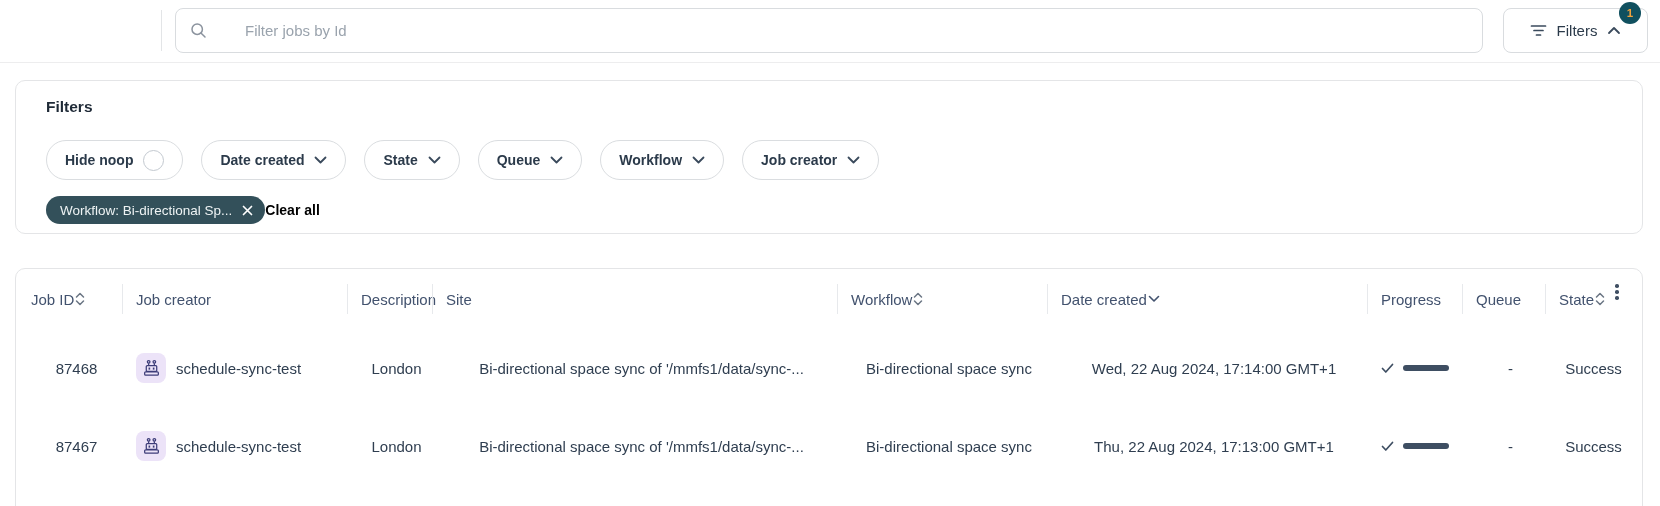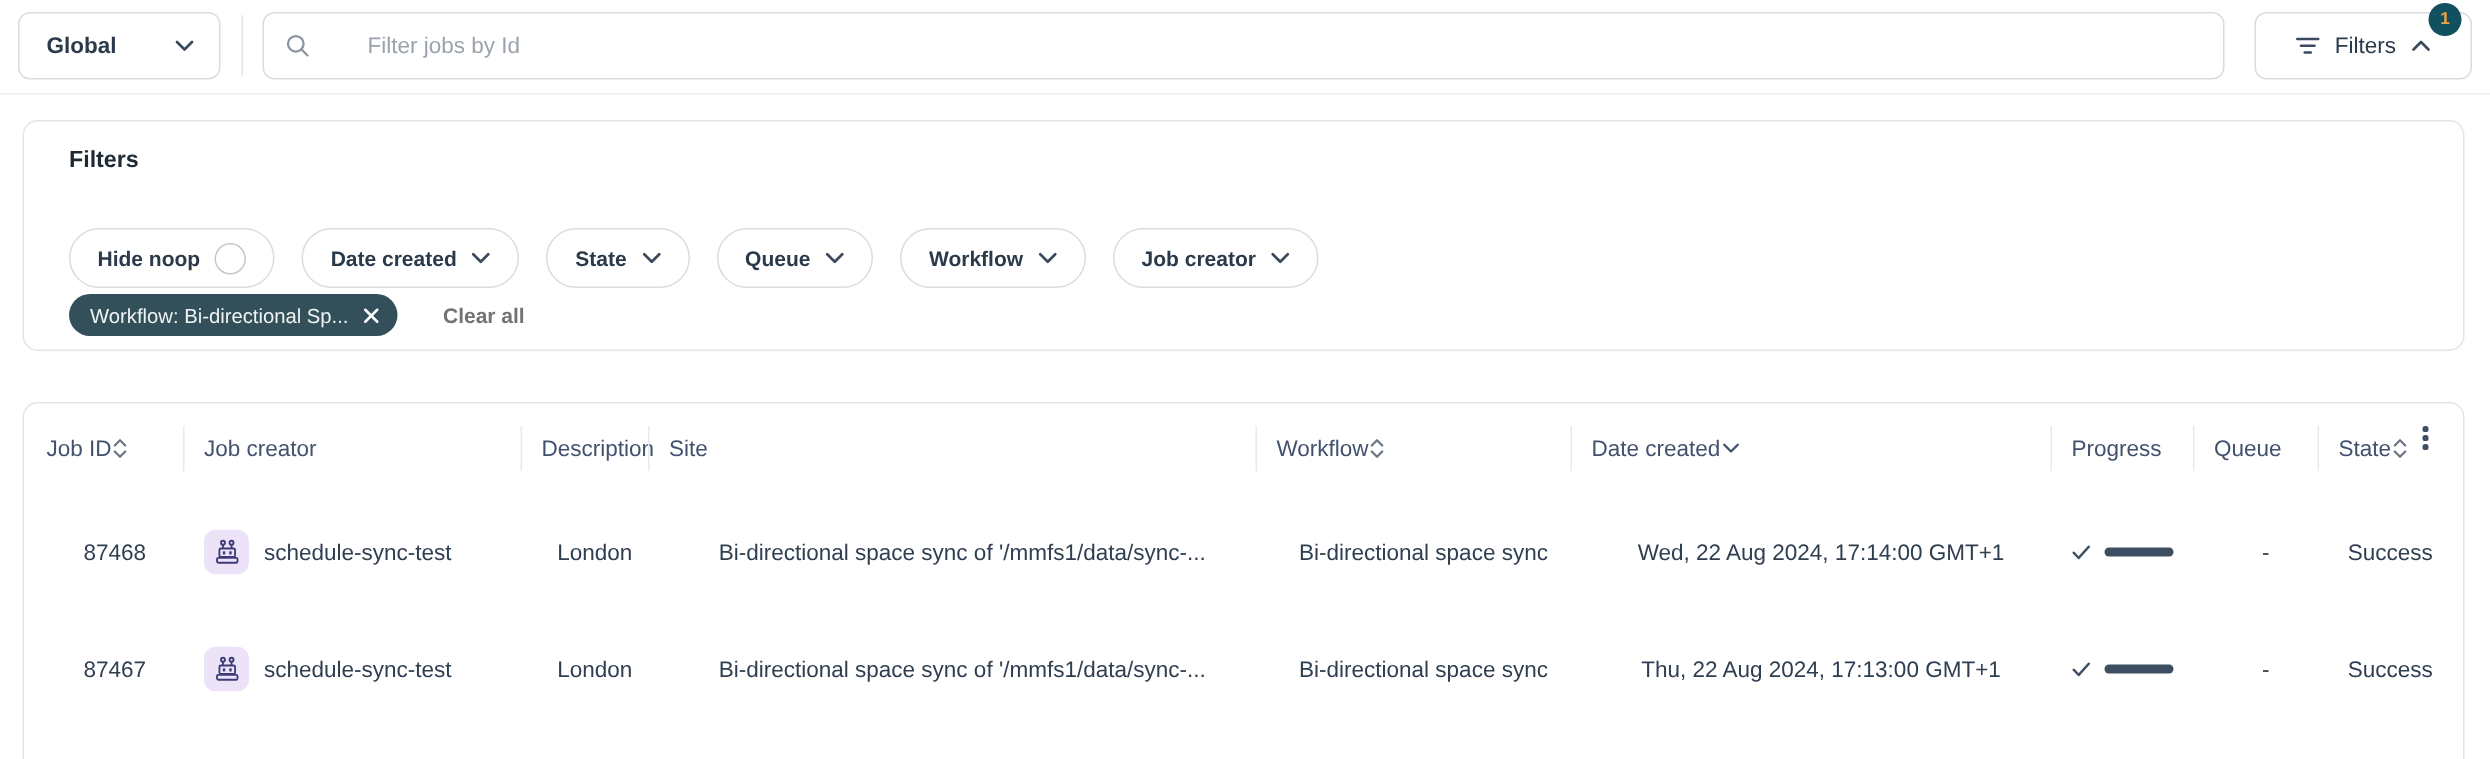--- a/index.html
+++ b/index.html
@@ -29,29 +29,29 @@
   .filters-btn .lbl { font-size:15px; font-weight:500; color:#2b3a4a; }
   .filters-badge { position:absolute; left:1619px; top:2px; width:22px; height:22px; border-radius:50%;
     background:#10505f; color:#f0a23c; font-size:11.5px; font-weight:700; display:flex;
     align-items:center; justify-content:center; z-index:3; }
 
   
   .filters-card { position:absolute; left:15px; top:80px; width:1628px; height:154px;
     border:1px solid #e4e5e7; border-radius:10px; background:#fff; }
   .filters-title { position:absolute; left:30px; top:17px; font-size:15.5px; font-weight:700; color:#1f2a37; }
 
-  .chips-row { position:absolute; left:30px; top:71px; display:flex; gap:18px; }
+  .chips-row { position:absolute; left:30px; top:59px; display:flex; gap:18px; }
   .chip { height:40px; border:1px solid #dadde0; border-radius:20px; background:#fff; display:flex;
     align-items:center; gap:10px; padding:0 18px; font-size:14px; font-weight:600; color:#2b3a4a; cursor:pointer; }
   .chip .toggle-circle { width:21px; height:21px; border:1.5px solid #c3c9d0; border-radius:50%; background:#fff; }
 
-  .tag-row { position:absolute; left:30px; top:115px; display:flex; align-items:center; gap:30px; }
+  .tag-row { position:absolute; left:30px; top:115px; display:flex; align-items:center; }
   .filter-tag { height:28px; background:#33505a; border-radius:14px; display:flex; align-items:center;
     gap:10px; padding:0 12px 0 14px; color:#eef3f4; font-size:13.5px; cursor:pointer; }
-  .clear-all { font-size:14px; font-weight:600; color:#737373; cursor:pointer; }
+  .clear-all { font-size:14px; font-weight:600; color:#000000; cursor:pointer; }
 
   
   .table-card { position:absolute; left:15px; top:268px; width:1628px; height:260px;
     border:1px solid #e4e5e7; border-radius:10px 10px 0 0; background:#fff; }
   .kebab { position:absolute; right:16px; top:10px; width:18px; height:26px; display:flex;
     flex-direction:column; align-items:center; justify-content:center; gap:2.5px; cursor:pointer; }
   .kebab i { width:3.5px; height:3.5px; border-radius:50%; background:#3f4f63; }
 
   .grid { display:grid; grid-template-columns:105px 225px 85px 405px 210px 320px 95px 83px 1fr;
     padding-left:15px; align-items:center; }
@@ -68,28 +68,20 @@
   .progress-cell { display:flex; align-items:center; gap:9px; }
   .progress-bar { width:46px; height:6px; border-radius:3px; background:#3e4e62; }
 
   svg { display:block; }
 </style>
 </head>
 <body>
 
 <div class="topbar">
 
-  <div class="global-select">
-    <span class="lbl">Global</span>
-    <span>
-      <svg width="14" height="9" viewBox="0 0 14 9">
-          <path d="M2 2 L7 7 L12 2" fill="none" stroke="#3a4a5c" stroke-width="1.8" stroke-linecap="round" stroke-linejoin="round"></path>
-        </svg>
-    </span>
-  </div>
 
   <div class="topbar-vdivider"></div>
 
   <div class="search-box">
     <span>
       <svg width="17" height="17" viewBox="0 0 17 17">
           <circle cx="7.2" cy="7.2" r="5.2" fill="none" stroke="#8b939e" stroke-width="1.5"></circle>
           <line x1="11.2" y1="11.2" x2="15" y2="15" stroke="#8b939e" stroke-width="1.5" stroke-linecap="round"></line>
         </svg>
     </span>

